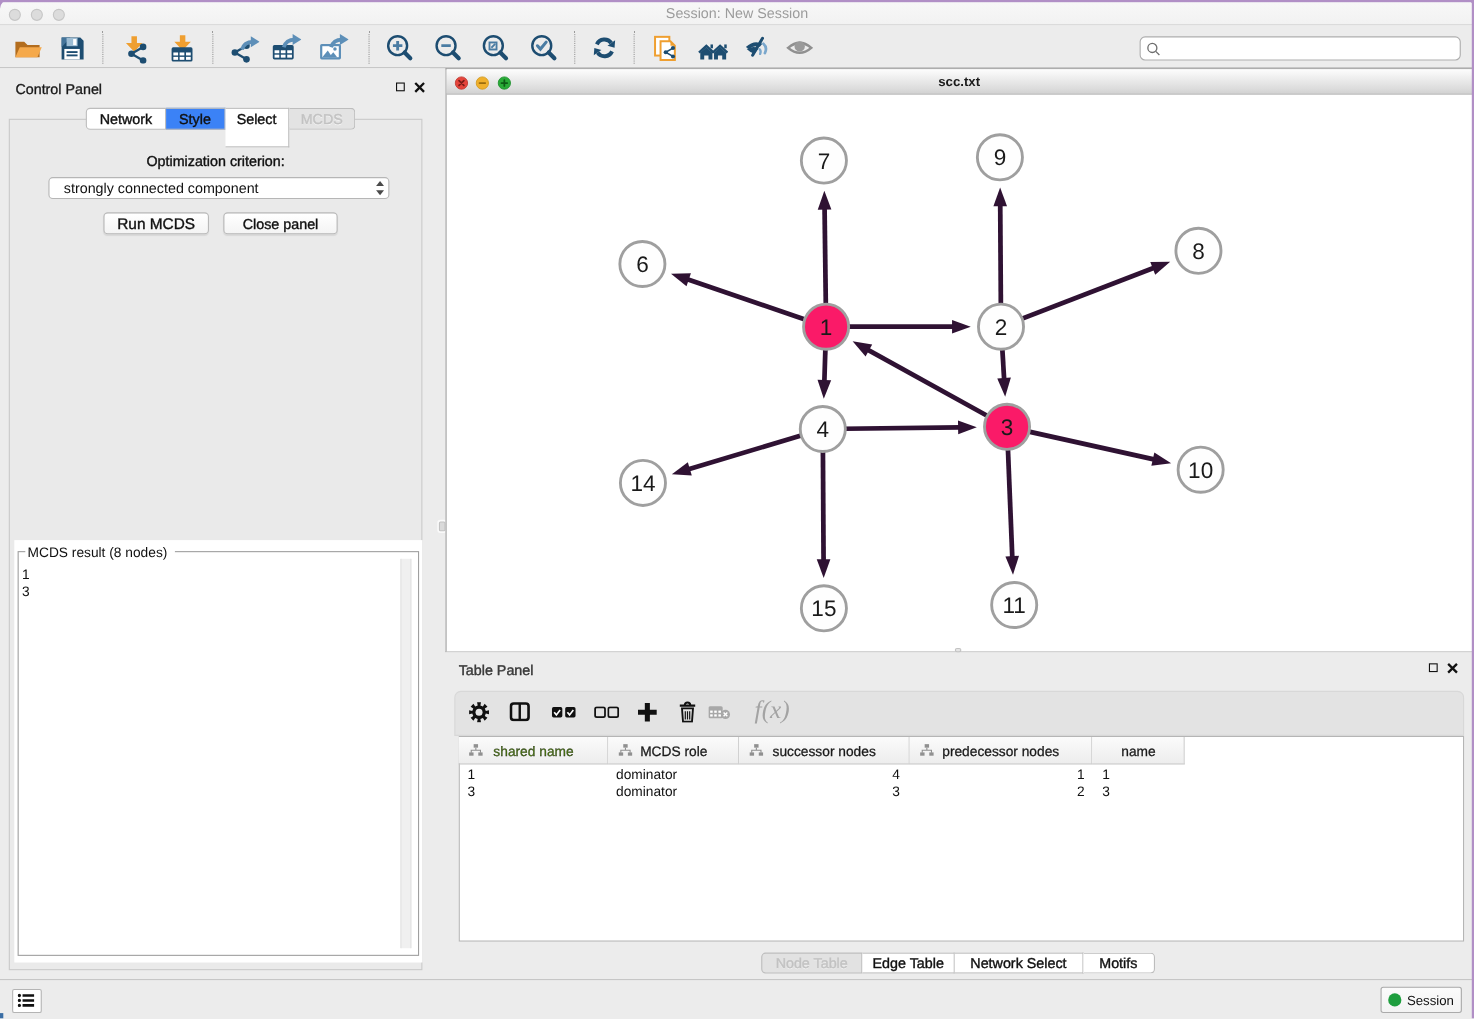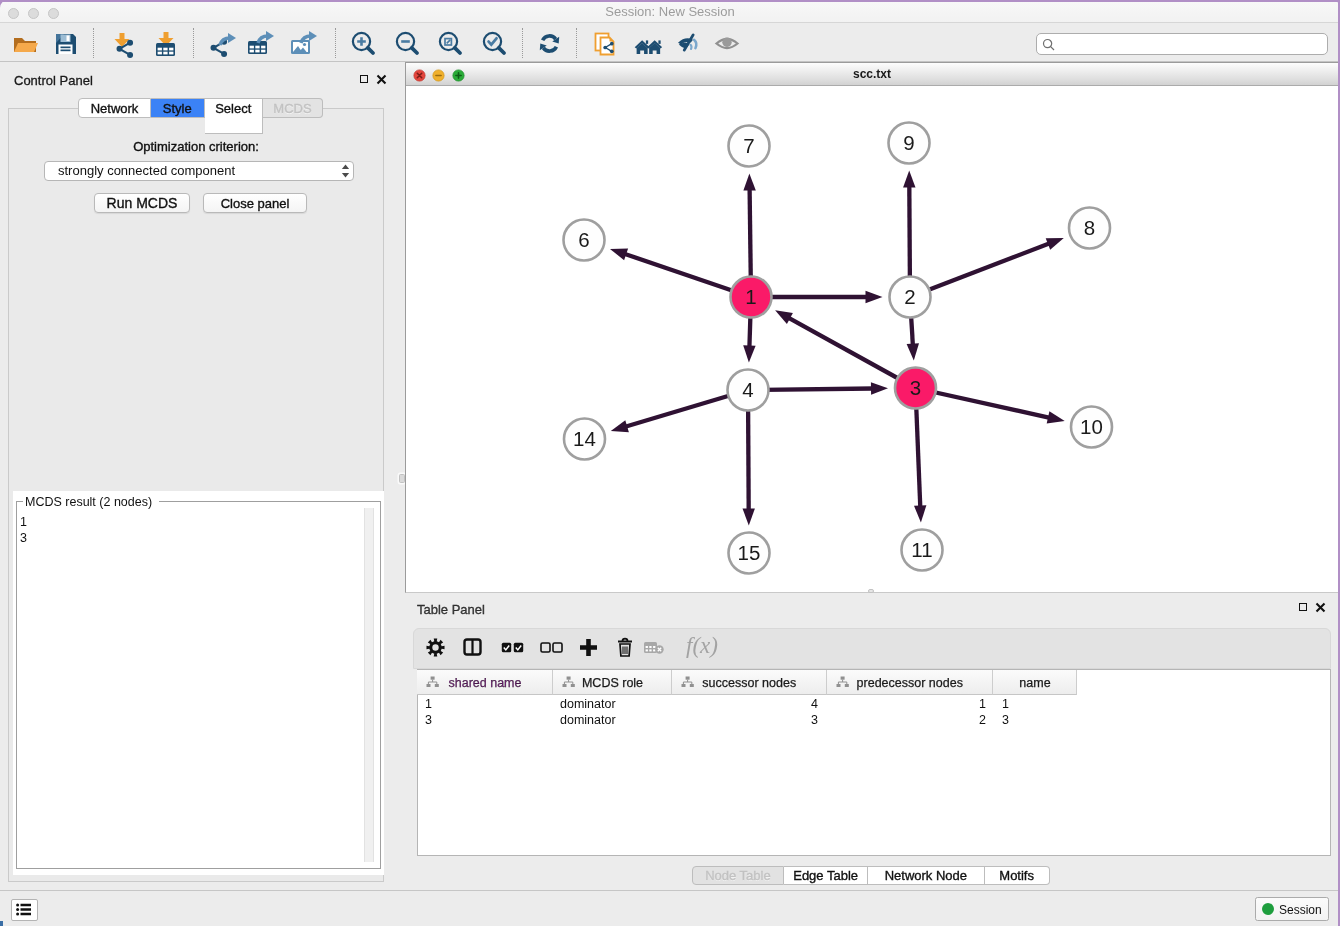--- a/index.html
+++ b/index.html
@@ -147,21 +147,21 @@
 <div style="position:absolute;left:44px;top:160.5px;width:310px;height:20px;background:#fff;border:1px solid #b6b6b6;border-radius:4px;"></div>
 <div style="position:absolute;left:58px;top:163px;width:250px;height:15px;font-size:13px;color:#111;">strongly connected component</div>
 <svg style="position:absolute;left:340px;top:163.5px" width="11" height="14" viewBox="0 0 11 14">
     <path d="M5.5 0.5 l3.6 4.6 h-7.2 z" fill="#4a4a4a"></path>
     <path d="M5.5 13.5 l-3.6-4.6 h7.2 z" fill="#4a4a4a"></path>
   </svg>
 <div style="position:absolute;left:94px;top:192.5px;width:96px;height:20px;background:linear-gradient(#ffffff,#f4f4f4);border:1px solid #b9b9b9;border-radius:4px;font-size:14px;color:#111;text-align:center;line-height:19px;-webkit-text-stroke:0.35px #111;box-shadow:0 1px 1px rgba(0,0,0,0.08);">Run MCDS</div>
 <div style="position:absolute;left:203px;top:192.5px;width:104px;height:20px;background:linear-gradient(#ffffff,#f4f4f4);border:1px solid #b9b9b9;border-radius:4px;font-size:13px;color:#111;text-align:center;line-height:19px;-webkit-text-stroke:0.35px #111;box-shadow:0 1px 1px rgba(0,0,0,0.08);">Close panel</div>
 <div style="position:absolute;left:13px;top:491px;width:371px;height:384px;background:#fff;"></div>
 <div style="position:absolute;left:16px;top:501px;width:365px;height:368px;border:1px solid #9f9f9f;"></div>
-<div style="position:absolute;left:23px;top:495px;width:136px;height:13px;background:#fff;font-size:12.5px;color:#111;padding-left:2px;">MCDS result (2 nodes)</div>
+<div style="position:absolute;left:23px;top:495px;width:136px;height:13px;background:#fff;font-size:12.5px;color:#111;padding-left:2px;">MCDS result (8 nodes)</div>
 <div style="position:absolute;left:20px;top:513.5px;width:100px;height:36px;font-size:12.5px;color:#111;line-height:16.4px;">1<br>3</div>
 <div style="position:absolute;left:364px;top:508px;width:10px;height:354px;background:#f0f0f0;border-left:1px solid #e2e2e2;border-right:1px solid #e2e2e2;"></div>
 <div style="position:absolute;left:399px;top:473.5px;width:5.5px;height:9px;background:#dadada;border:1px solid #c2c2c2;border-radius:1.5px;box-shadow:0 0 0 1.5px #fafafa;"></div>
 <div style="position:absolute;left:404.5px;top:62px;width:935px;height:530.5px;background:#fff;border:1px solid #9b9b9b;border-right:none;border-bottom:1px solid #c9c9c9;"></div>
 <div style="position:absolute;left:405.5px;top:63px;width:933px;height:23px;background:linear-gradient(#fdfdfd,#dcdcdc 80%,#d2d2d2);border-bottom:1px solid #ababab;"></div>
 <div style="position:absolute;left:405.5px;top:67px;width:933px;height:14px;font-size:12px;font-weight:bold;color:#1a1a1a;text-align:center;">scc.txt</div>
 <svg style="position:absolute;left:412.8px;top:69.4px" width="13" height="13" viewBox="0 0 13 13">
     <circle cx="6.5" cy="6.5" r="5.6" fill="#e5453c" stroke="#c33a32" stroke-width="0.8"></circle>
     <path d="M-2.2 -2.2 L2.2 2.2 M2.2 -2.2 L-2.2 2.2" transform="translate(6.5,6.5)" stroke="#7c1d18" stroke-width="1.6" stroke-linecap="round"></path>
   </svg>
@@ -270,21 +270,21 @@
     <rect x="9.1" y="5.0" width="2.3" height="2.0" fill="#fff"></rect>
     <rect x="1.6" y="8.4" width="2.3" height="2.0" fill="#fff"></rect>
     <rect x="5.3" y="8.4" width="2.3" height="2.0" fill="#fff"></rect>
     <rect x="9.1" y="8.4" width="2.3" height="2.0" fill="#fff"></rect>
     <circle cx="15.5" cy="8.5" r="4.2" fill="#a8a8a8"></circle>
     <path d="M13.8 6.8 l3.4 3.4 M17.2 6.8 l-3.4 3.4" stroke="#fff" stroke-width="1.3"></path>
   </svg>
 <div style="position:absolute;left:686px;top:633px;width:40px;height:26px;font-family:Liberation Serif,serif;font-style:italic;font-size:23px;color:#a3a3a3;">f(x)</div>
 <div style="position:absolute;left:417px;top:668.5px;width:914px;height:187.5px;background:#fff;border:1px solid #b5b5b5;"></div>
 <div style="position:absolute;left:417px;top:669.5px;width:136px;height:25px;background:linear-gradient(#fbfbfb,#ededed);border-right:1px solid #cdcdcd;border-bottom:1px solid #c6c6c6;"></div>
-<div style="position:absolute;left:417px;top:676px;width:136px;height:14px;font-size:12.5px;color:#701a75;text-align:center;-webkit-text-stroke:0.25px #1a1a1a;">shared name</div>
+<div style="position:absolute;left:417px;top:676px;width:136px;height:14px;font-size:12.5px;color:#4d7c0f;text-align:center;-webkit-text-stroke:0.25px #1a1a1a;">shared name</div>
 <svg style="position:absolute;left:426px;top:676px" width="13" height="12" viewBox="0 0 13 12">
     <rect x="4.6" y="0.5" width="4" height="3.2" fill="#909090"></rect>
     <path d="M6.6 3.7 V6 M2.4 8.3 V6 H10.8 V8.3" stroke="#909090" stroke-width="1" fill="none"></path>
     <rect x="0.5" y="8" width="4" height="3" fill="#909090"></rect>
     <rect x="8.8" y="8" width="4" height="3" fill="#909090"></rect>
   </svg>
 <div style="position:absolute;left:553px;top:669.5px;width:119px;height:25px;background:linear-gradient(#fbfbfb,#ededed);border-right:1px solid #cdcdcd;border-bottom:1px solid #c6c6c6;"></div>
 <div style="position:absolute;left:553px;top:676px;width:119px;height:14px;font-size:12.5px;color:#1a1a1a;text-align:center;-webkit-text-stroke:0.25px #1a1a1a;">MCDS role</div>
 <svg style="position:absolute;left:562px;top:676px" width="13" height="12" viewBox="0 0 13 12">
     <rect x="4.6" y="0.5" width="4" height="3.2" fill="#909090"></rect>
@@ -315,21 +315,21 @@
 <div style="position:absolute;left:700px;top:697px;width:118px;height:14px;font-size:12.5px;color:#111;text-align:right;">4</div>
 <div style="position:absolute;left:860px;top:697px;width:126px;height:14px;font-size:12.5px;color:#111;text-align:right;">1</div>
 <div style="position:absolute;left:1002px;top:697px;width:60px;height:14px;font-size:12.5px;color:#111;">1</div>
 <div style="position:absolute;left:425px;top:713px;width:60px;height:14px;font-size:12.5px;color:#111;">3</div>
 <div style="position:absolute;left:560px;top:713px;width:90px;height:14px;font-size:12.5px;color:#111;">dominator</div>
 <div style="position:absolute;left:700px;top:713px;width:118px;height:14px;font-size:12.5px;color:#111;text-align:right;">3</div>
 <div style="position:absolute;left:860px;top:713px;width:126px;height:14px;font-size:12.5px;color:#111;text-align:right;">2</div>
 <div style="position:absolute;left:1002px;top:713px;width:60px;height:14px;font-size:12.5px;color:#111;">3</div>
 <div style="position:absolute;left:691.5px;top:866px;width:92.79999999999995px;height:19px;background:#e2e2e2;border:1px solid #bdbdbd;border-top-left-radius:4px;border-bottom-left-radius:4px;font-size:13px;color:#c2c2c2;text-shadow:0 1px 0 #f2f2f2;text-align:center;line-height:18px;-webkit-text-stroke:0.35px currentColor;">Node Table</div>
 <div style="position:absolute;left:784.3px;top:866px;width:83.70000000000005px;height:19px;background:#fff;border:1px solid #bdbdbd;border-left:none;font-size:13px;color:#111;text-align:center;line-height:18px;-webkit-text-stroke:0.35px currentColor;">Edge Table</div>
-<div style="position:absolute;left:868px;top:866px;width:116.70000000000005px;height:19px;background:#fff;border:1px solid #bdbdbd;border-left:none;font-size:13px;color:#111;text-align:center;line-height:18px;-webkit-text-stroke:0.35px currentColor;">Network Node</div>
+<div style="position:absolute;left:868px;top:866px;width:116.70000000000005px;height:19px;background:#fff;border:1px solid #bdbdbd;border-left:none;font-size:13px;color:#111;text-align:center;line-height:18px;-webkit-text-stroke:0.35px currentColor;">Network Select</div>
 <div style="position:absolute;left:984.7px;top:866px;width:64.89999999999986px;height:19px;background:#fff;border:1px solid #bdbdbd;border-left:none;border-top-right-radius:4px;border-bottom-right-radius:4px;font-size:13px;color:#111;text-align:center;line-height:18px;-webkit-text-stroke:0.35px currentColor;">Motifs</div>
 <div style="position:absolute;left:0;top:890px;width:1340px;height:36px;background:#ececec;border-top:1px solid #c6c6c6;"></div>
 <div style="position:absolute;left:10.5px;top:898.5px;width:27px;height:22px;background:#fff;border:1px solid #b4b4b4;border-radius:2px;"></div>
 <svg style="position:absolute;left:16px;top:903px" width="16" height="13" viewBox="0 0 16 13">
     <circle cx="1.6" cy="2" r="1.5" fill="#111"></circle>
     <circle cx="1.6" cy="6.5" r="1.5" fill="#111"></circle>
     <circle cx="1.6" cy="11" r="1.5" fill="#111"></circle>
     <path d="M4.5 2 H15 M4.5 6.5 H15 M4.5 11 H15" stroke="#111" stroke-width="2.4"></path>
   </svg>
 <div style="position:absolute;left:1254.5px;top:897px;width:74px;height:23.5px;background:linear-gradient(#fbfbfb,#f3f3f3);border:1px solid #ababab;border-radius:2.5px;"></div>

